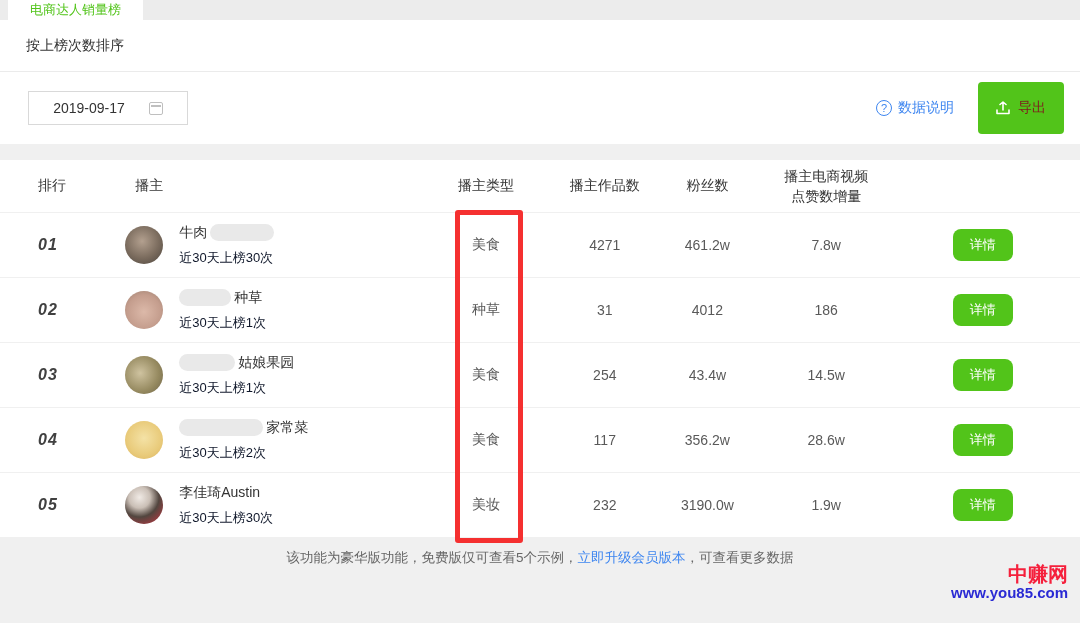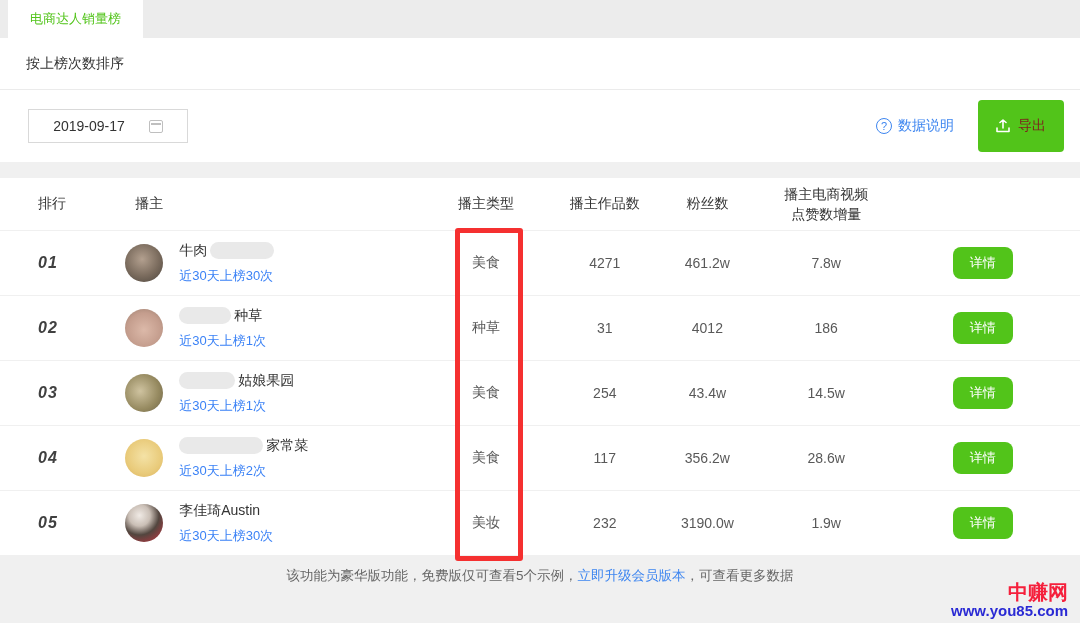--- a/index.html
+++ b/index.html
@@ -4,21 +4,21 @@
 <style>
   * { box-sizing: border-box; margin: 0; padding: 0; }
   html, body { width: 1080px; height: 623px; }
   body {
     font-family: "Liberation Sans", "DejaVu Sans", sans-serif;
     background: #f0f0f0;
     position: relative;
     overflow: hidden;
   }
   
-  .top-bar { height: 38px; background: #ececec; display: flex; align-items: stretch; }
+  .top-bar { height: 20px; background: #ececec; display: flex; align-items: stretch; }
   .top-tab {
     background: #fff; color: #52c41a; font-size: 13px;
     display: flex; align-items: center; padding: 0 22px; margin-left: 8px; cursor: pointer;
   }
   
   .panel-top { background: #fff; }
   .sort-tabs { display: flex; gap: 44px; padding: 0 26px; height: 52px; align-items: stretch; border-bottom: 1px solid #ebebeb; }
   .sort-tab { font-size: 14px; color: #333; display: flex; align-items: center; position: relative; cursor: pointer; }
   .sort-tab.active { color: #52c41a; }
   .sort-tab.active::after {
@@ -56,21 +56,21 @@
   .c-fans   { width: 9%;  }
   .c-likes  { width: 13%; }
   .c-action { width: 16%; }
   .center { display: flex; align-items: center; justify-content: center; text-align: center; }
   .likes-header { line-height: 1.45; }
   .rank { font-style: italic; font-weight: 700; color: #404040; font-size: 16px; letter-spacing: 1px; }
   .avatar { width: 38px; height: 38px; border-radius: 50%; flex: none; margin-left: 28px; margin-right: 16px; }
   .nameline { color: #333; font-size: 14px; display: flex; align-items: center; gap: 3px; }
   .blur-pill { display: inline-block; height: 17px; background: #e9e9e9; border-radius: 9px; }
   .pw52 { width: 52px; } .pw56 { width: 56px; } .pw64 { width: 64px; } .pw84 { width: 84px; }
-  .sub { color: #3b82f6; font-size: 13px; margin-top: 7px; }
+  .sub { color: #0f172a; font-size: 13px; margin-top: 7px; }
   .detail-btn {
     background: #52c41a; color: #fff; border: none; border-radius: 8px;
     font-size: 13px; padding: 7px 17px; cursor: pointer;
   }
   .red-box {
     position: absolute; left: 455px; top: 50px; width: 68px; height: 333px;
     border: 5px solid #f53030; border-radius: 3px; pointer-events: none;
   }
   
   .footer { position: relative; height: 66px; }

